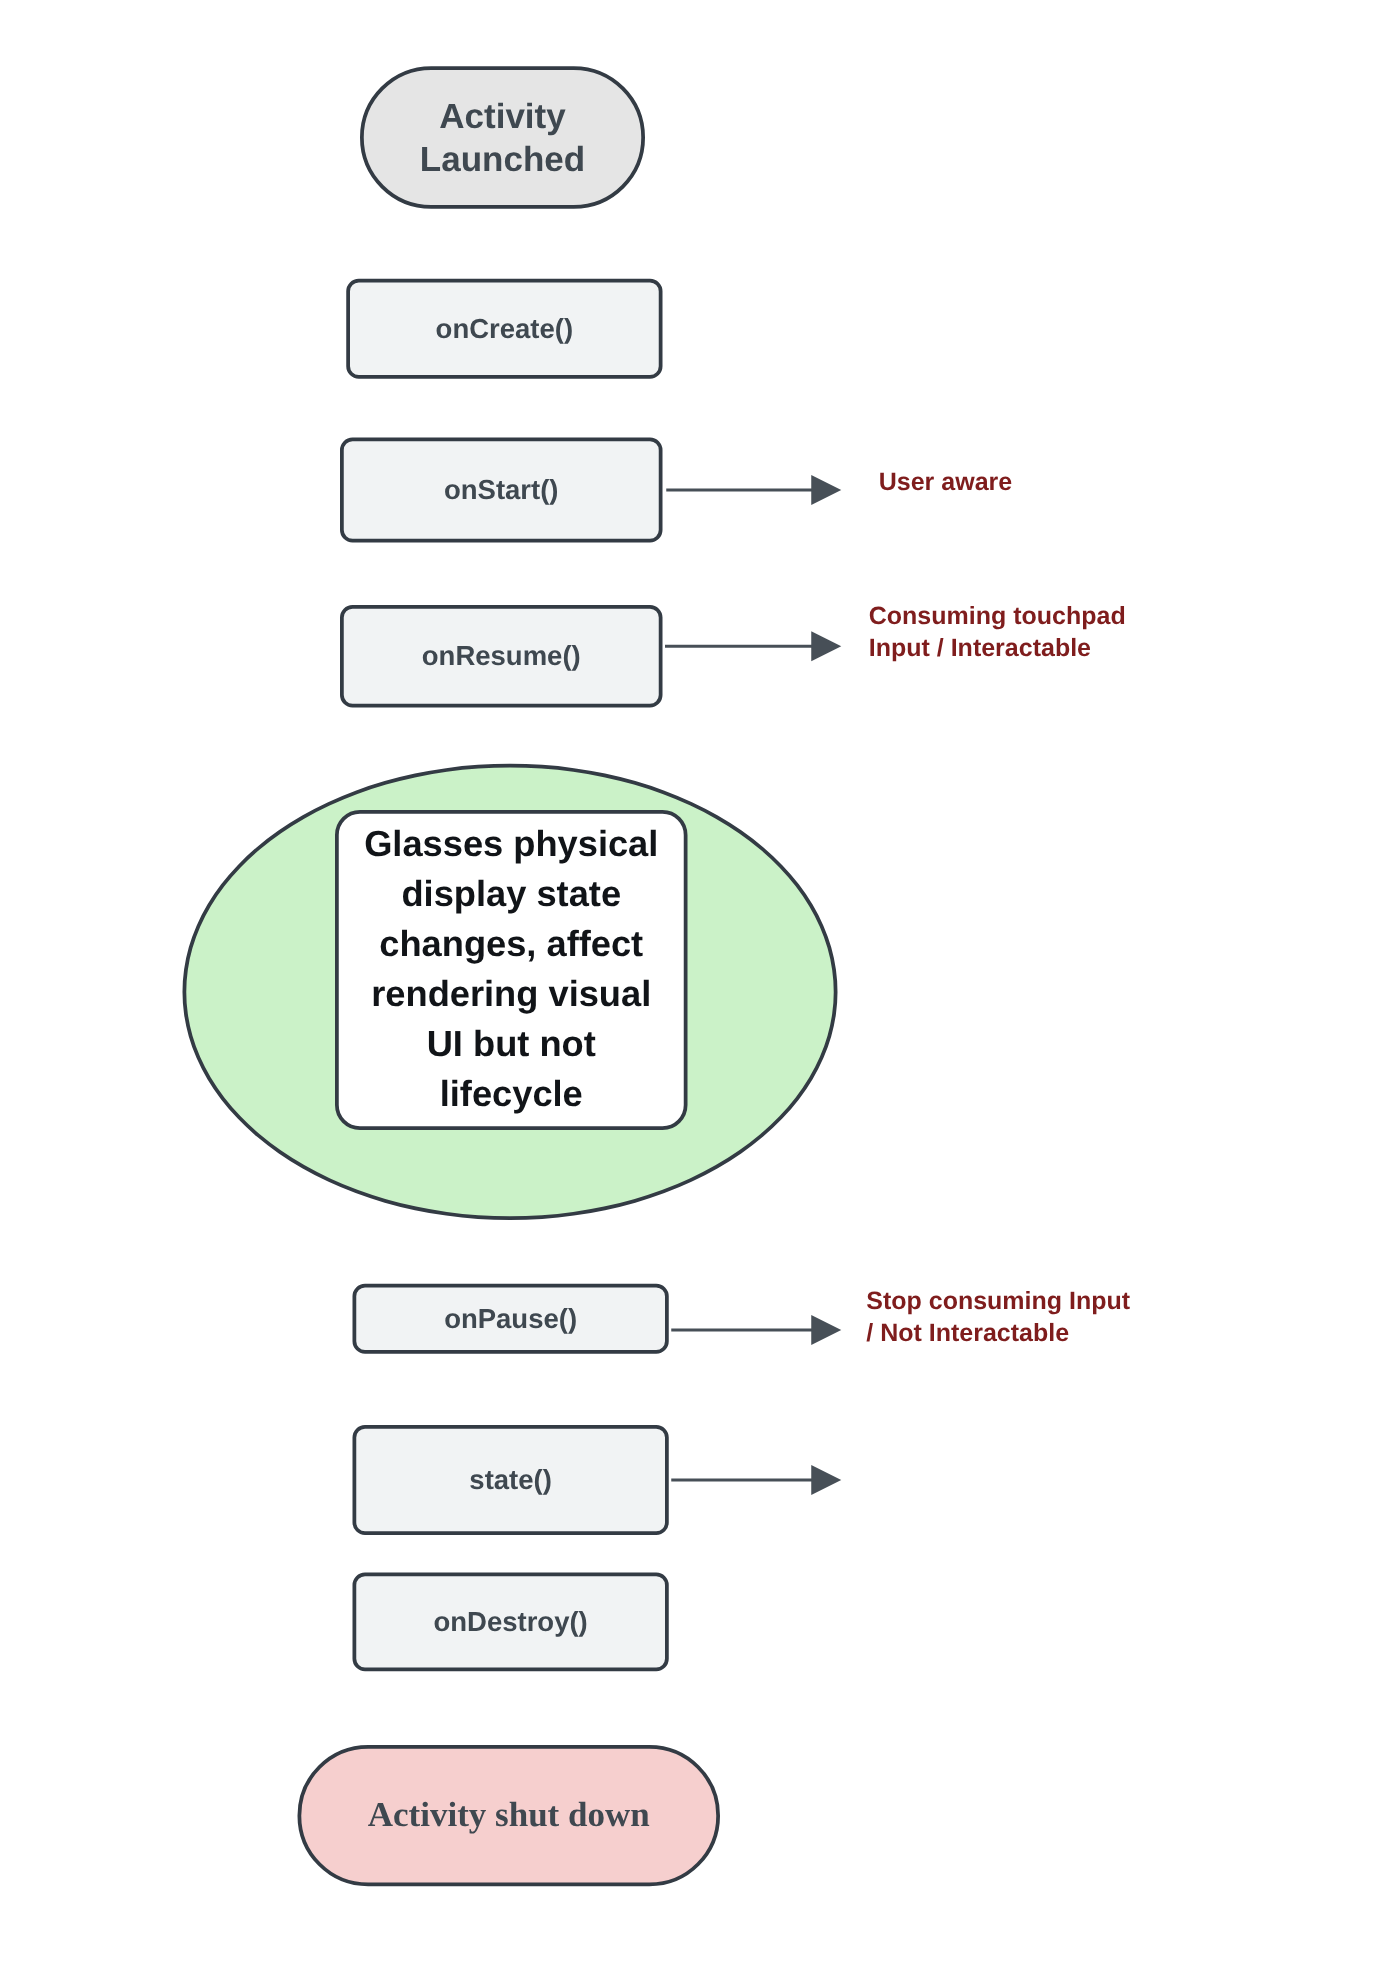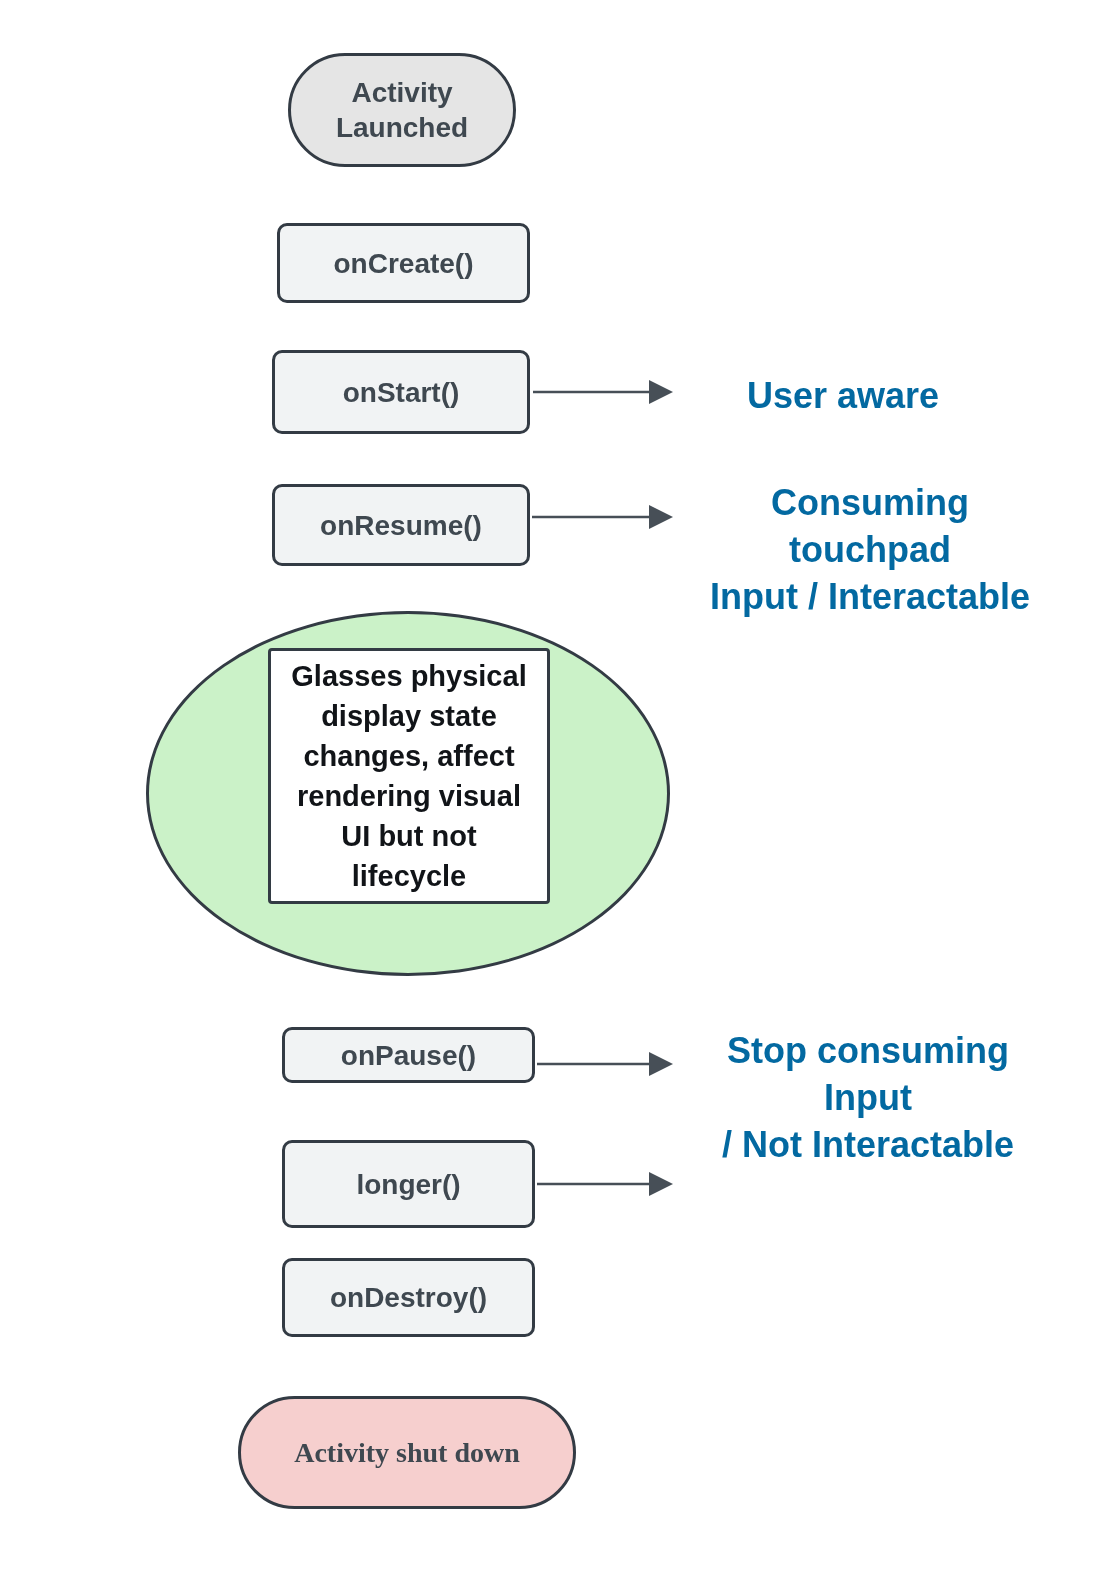--- a/index.html
+++ b/index.html
@@ -30,21 +30,21 @@
   .pill-blue {
     left: 288px; top: 53px; width: 228px; height: 114px;
     border-radius: 60px;
     background: #e5e5e5;
     font-size: 28px;
   }
 
   .box {
     background: #f1f3f4;
     border-radius: 10px;
-    font-size: 28px;
+    font-size: 22px;
   }
   .box-oncreate  { left: 277px; top: 223px;  width: 253px; height: 80px; }
   .box-onstart   { left: 272px; top: 350px;  width: 258px; height: 84px; }
   .box-onresume  { left: 272px; top: 484px;  width: 258px; height: 82px; }
   .box-onpause   { left: 282px; top: 1027px; width: 253px; height: 56px; }
   .box-onstop    { left: 282px; top: 1140px; width: 253px; height: 88px; }
   .box-ondestroy { left: 282px; top: 1258px; width: 253px; height: 79px; }
 
   .ellipse {
     position: absolute;
@@ -52,21 +52,21 @@
     background: #cbf2c8;
     border: 3px solid #333b44;
     border-radius: 50%;
   }
 
   .note {
     position: absolute;
     left: 268px; top: 648px; width: 282px; height: 256px;
     background: #ffffff;
     border: 3px solid #333b44;
-    border-radius: 4px;
+    border-radius: 20px;
     display: flex;
     align-items: center;
     justify-content: center;
     text-align: center;
     font-weight: 700;
     font-size: 29px;
     line-height: 1.38;
     color: #111418;
     white-space: pre-line;
   }
@@ -84,23 +84,22 @@
     left: 238px; top: 1396px; width: 338px; height: 113px;
     border-radius: 60px;
     background: #f6cfce;
     font-size: 28px;
     font-family: Liberation Serif, serif;
   }
 
   .annotation {
     position: absolute;
     font-weight: 700;
-    font-size: 36px;
-    color: #0369a1;
-    text-align: center;
+    font-size: 20px;
+    color: #7f1d1d;
     white-space: pre-line;
     line-height: 1.3;
   }
   .ann-user-aware  { left: 703px; top: 373px;  width: 280px; }
   .ann-consuming   { left: 695px; top: 480px;  width: 350px; }
   .ann-stop        { left: 693px; top: 1028px; width: 350px; }
   .ann-no-longer   { left: 698px; top: 1166px; width: 345px; }
 
   svg.arrows {
     position: absolute;
@@ -130,21 +129,21 @@
   <div class="note">Glasses physical
 display state
 changes, affect
 rendering visual
 UI but not
 lifecycle</div>
 
 
   <div class="node box box-onpause">onPause()</div>
 
-  <div class="node box box-onstop">longer()</div>
+  <div class="node box box-onstop">state()</div>
 
   <div class="node box box-ondestroy">onDestroy()</div>
 
   <div class="node pill-pink">Activity shut down</div>
 
   <div class="annotation ann-user-aware">User aware</div>
 
   <div class="annotation ann-consuming">Consuming touchpad
 Input / Interactable</div>
 

